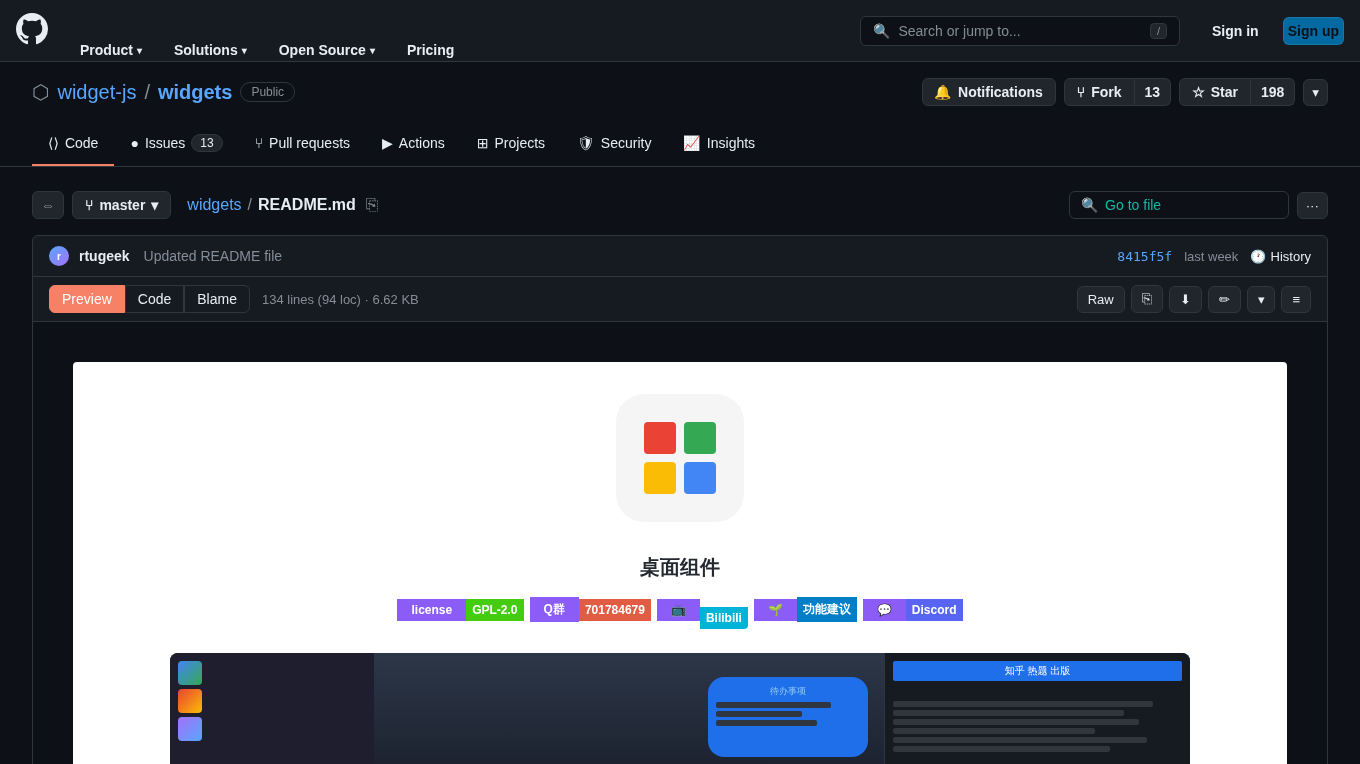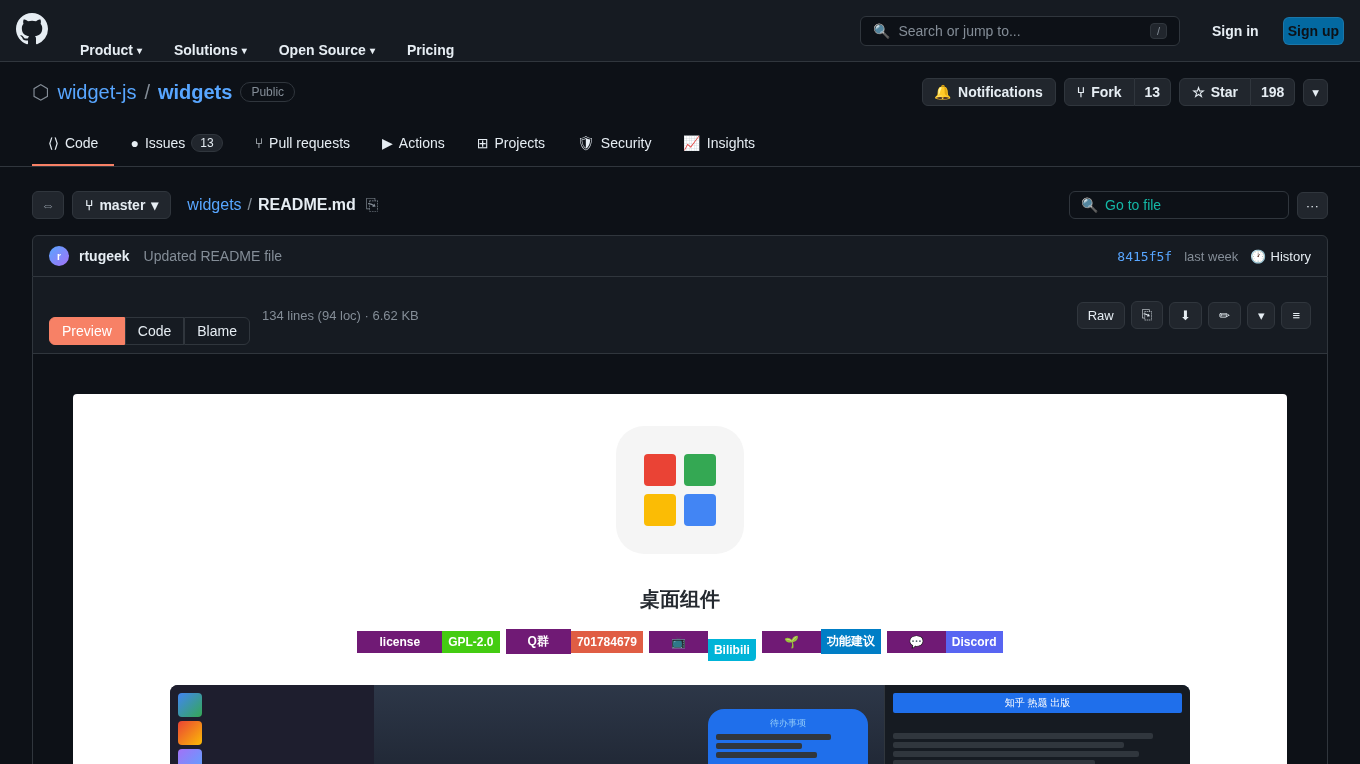--- a/index.html
+++ b/index.html
@@ -292,21 +292,21 @@
     
     .file-toolbar {
       display: flex;
       align-items: center;
       justify-content: space-between;
       background: #161b22;
       border: 1px solid #30363d;
       border-top: none;
       padding: 8px 16px;
     }
-    .view-tabs { display: flex; gap: 0; margin-top: 32px; }
+    .view-tabs { display: flex; gap: 0; }
     .view-tab {
       padding: 5px 12px;
       border: 1px solid #30363d;
       background: transparent;
       color: #e6edf3;
       font-size: 14px;
       cursor: pointer;
       border-radius: 0;
     }
     .view-tab:first-child { border-radius: 6px 0 0 6px; }
@@ -370,22 +370,22 @@
     }
     .badge-img {
       display: inline-flex;
       align-items: center;
       border-radius: 4px;
       overflow: hidden;
       font-size: 12px;
       font-weight: 600;
     }
     .badge-label {
-      padding: 4px 22px;
-      background: #701a75;
+      padding: 4px 14px;
+      background: #8b5cf6;
       color: white;
     }
     .badge-value-green { padding: 4px 6px; background: #4c1; color: white; }
     .badge-value-orange { padding: 4px 6px; background: #e05d44; color: white; }
     .badge-value-blue { padding: 4px 6px; background: #007ec6; color: white; }
     .badge-value-teal { padding: 4px 6px; background: #00b4d8; color: white; margin-top: 17px; }
     .badge-value-discord { padding: 4px 6px; background: #5865F2; color: white; }
 
     .screenshot-placeholder {
       width: 100%;

